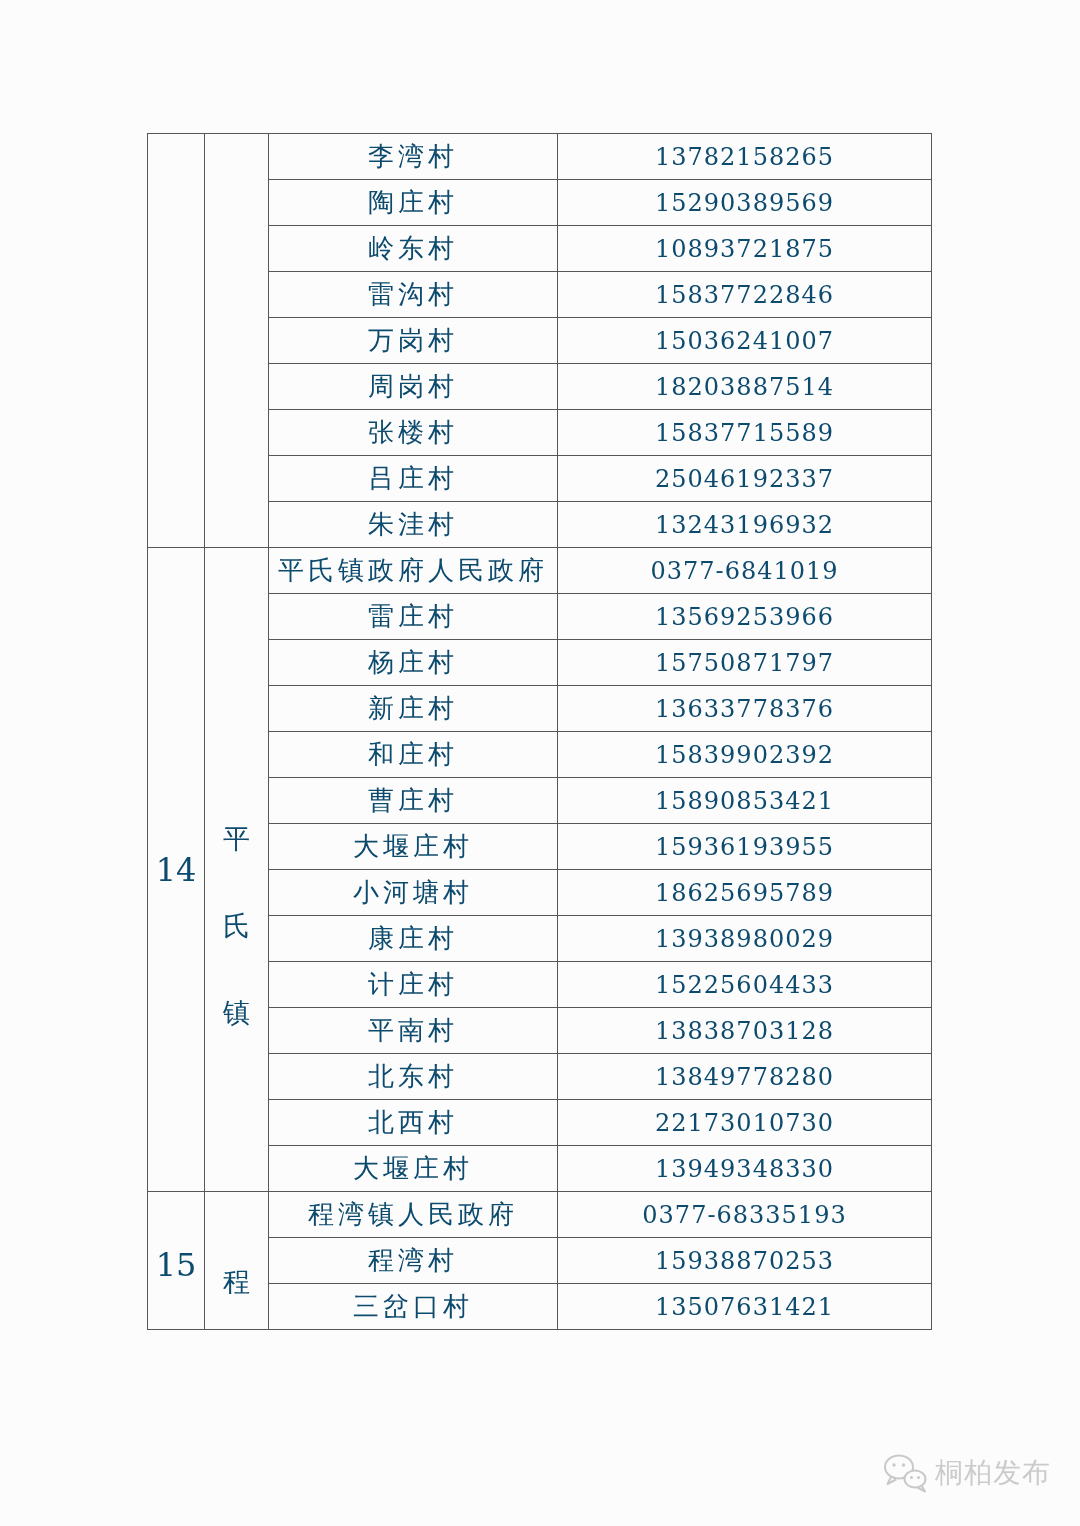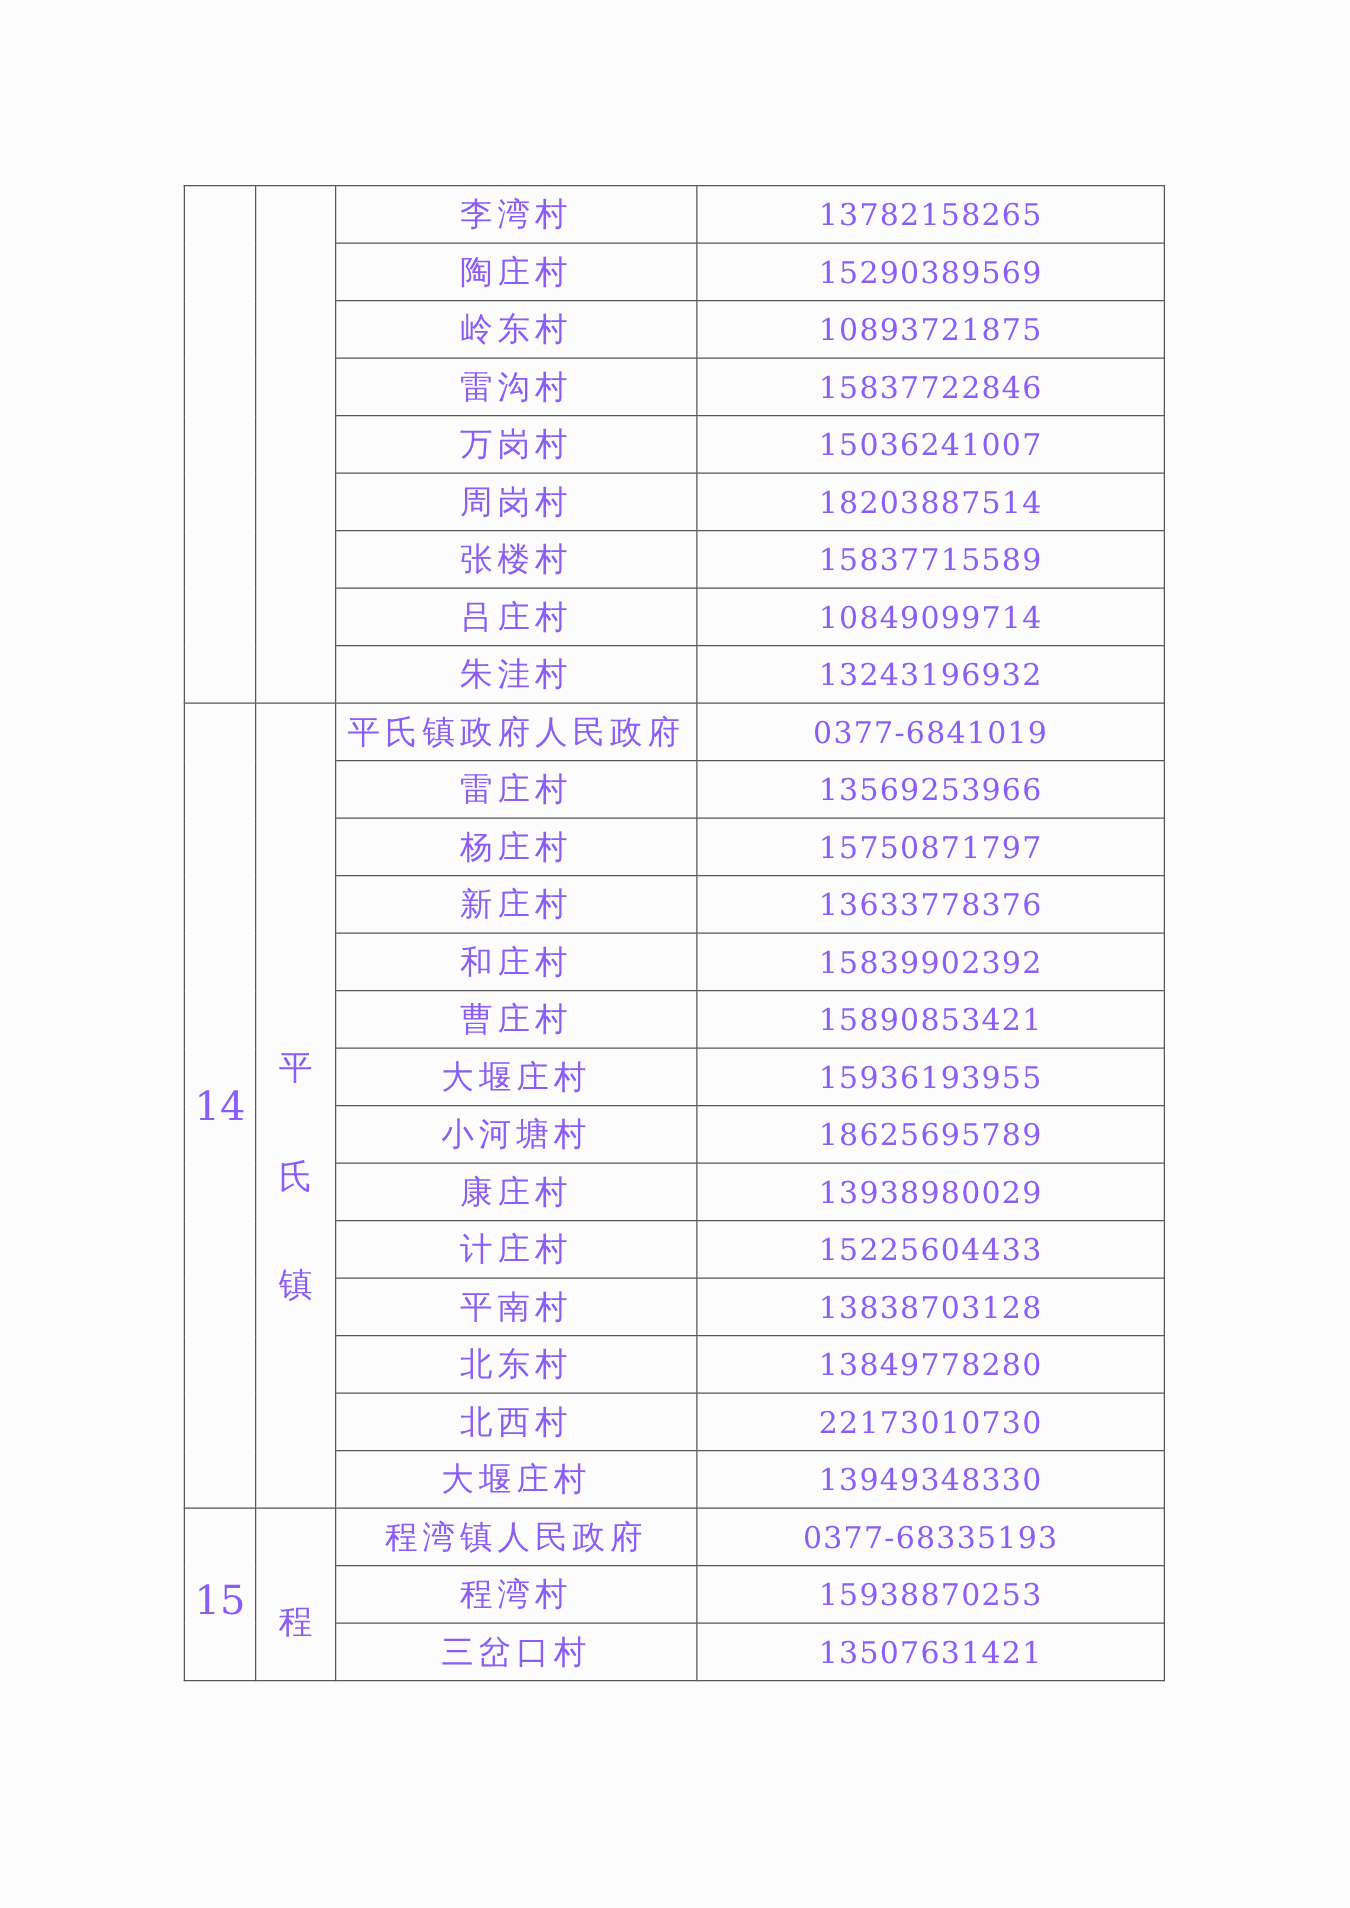--- a/index.html
+++ b/index.html
@@ -11,24 +11,24 @@
     overflow: hidden;
   }
   .page {
     position: absolute;
     inset: 0;
     background: #fcfcfc;
   }
   table.contact {
     position: absolute;
     left: 147px;
-    top: 148px;
+    top: 133px;
     border-collapse: collapse;
     table-layout: fixed;
-    color: #8b5cf6;
+    color: #0c4a6e;
   }
   table.contact td {
     border: 1px solid #565656;
     text-align: center;
     vertical-align: middle;
     overflow: hidden;
   }
   table.contact tr { height: 46px; }
   td.c-idx { width: 57px; font-size: 32px; }
   td.c-town { width: 64px; font-size: 27px; }
@@ -92,21 +92,21 @@
       <tr>
         <td class="c-vil">周岗村</td>
         <td class="c-tel">18203887514</td>
       </tr>
       <tr>
         <td class="c-vil">张楼村</td>
         <td class="c-tel">15837715589</td>
       </tr>
       <tr>
         <td class="c-vil">吕庄村</td>
-        <td class="c-tel">10849099714</td>
+        <td class="c-tel">25046192337</td>
       </tr>
       <tr>
         <td class="c-vil">朱洼村</td>
         <td class="c-tel">13243196932</td>
       </tr>
 
       <tr>
         <td class="c-idx" rowspan="14"><span>14</span></td>
         <td class="c-town" rowspan="14">
           <div class="town-vert">
@@ -181,14 +181,33 @@
         <td class="c-vil">程湾村</td>
         <td class="c-tel">15938870253</td>
       </tr>
       <tr>
         <td class="c-vil">三岔口村</td>
         <td class="c-tel">13507631421</td>
       </tr>
     </tbody>
   </table>
 
+  <div class="watermark">
+    <span class="wm-icon">
+      <svg width="46" height="42" viewBox="0 0 46 42">
+        <g fill="none" stroke="#c9c9c9" stroke-width="2" stroke-linejoin="round">
+          <ellipse cx="17" cy="15" rx="14" ry="11.5"></ellipse>
+          <path d="M9 25 L5.5 32 L14 27.5"></path>
+          <ellipse cx="33" cy="27" rx="10.5" ry="8.5" fill="#fcfcfc"></ellipse>
+          <path d="M39.5 33.5 L43 39.5 L35.5 35.5"></path>
+        </g>
+        <g fill="#c9c9c9">
+          <circle cx="12" cy="13" r="1.7"></circle>
+          <circle cx="21.5" cy="13" r="1.7"></circle>
+          <circle cx="29.5" cy="25.5" r="1.5"></circle>
+          <circle cx="36.5" cy="25.5" r="1.5"></circle>
+        </g>
+      </svg>
+    </span>
+    <span class="wm-text">桐柏发布</span>
+  </div>
 
 </div>
 
 </body></html>

